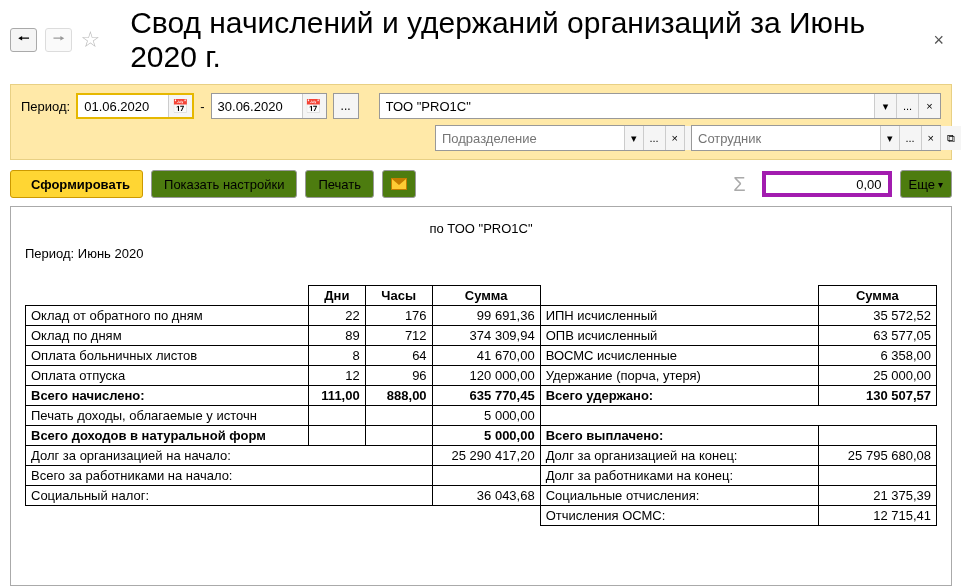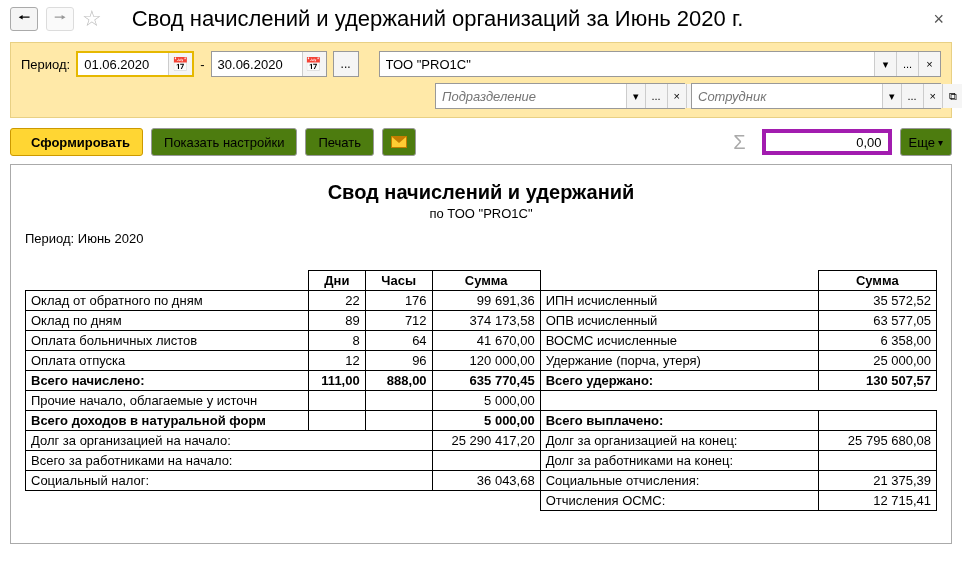--- a/index.html
+++ b/index.html
@@ -20,21 +20,21 @@
   .nav-btn {
     width: 28px; height: 24px;
     border: 1px solid #aaa;
     border-radius: 3px;
     background: #f5f5f5;
     display: flex; align-items: center; justify-content: center;
     cursor: pointer;
     font-size: 14px;
   }
   .star-icon { color: #bbb; font-size: 22px; }
-  .title-text { font-size: 22px; font-weight: 400; margin-left: 22px; }
+  .title-text { font-size: 30px; font-weight: 400; margin-left: 22px; }
   .close-x { margin-left: auto; font-size: 18px; color: #555; cursor: pointer; padding: 0 8px;}
   .filter-panel {
     background: #ffe9a8;
     border: 1px solid #e8d084;
     margin: 4px 10px 6px 10px;
     padding: 8px 10px;
   }
   .filter-row { display: flex; align-items: center; gap: 6px; margin-bottom: 6px; }
   .filter-row:last-child { margin-bottom: 0; }
   .label { font-size: 13px; }
@@ -63,21 +63,21 @@
   }
   .combo {
     display: inline-flex; align-items: center;
     border: 1px solid #999; background: #fff;
     height: 26px;
   }
   .combo-input {
     border: none; outline: none; padding: 0 6px; height: 100%;
     font-size: 13px;
   }
-  .combo-input.placeholder { color: #ef4444; font-style: italic; }
+  .combo-input.placeholder { color: #ef4444; }
   .combo .mini {
     width: 22px; height: 100%;
     border: none; border-left: 1px solid #ccc;
     background: #f5f5f5; cursor: pointer; font-size: 11px;
     display:flex;align-items:center;justify-content:center;
   }
   .toolbar {
     display: flex; align-items: center; gap: 8px;
     padding: 4px 10px 8px 10px;
   }
@@ -201,21 +201,20 @@
   <span class="sigma">Σ</span>
   <input class="sum-box" value="0,00" style="">
   <button class="btn" style="padding:0 8px">
       <span>Еще</span> 
       <span style="font-size:10px;margin-left:3px">▾</span>
     </button>
 </div>
 
 <div class="report-frame">
   <div class="report-inner">
-    <div class="rpt-title">Свод начислений и удержаний</div>
     <div class="rpt-sub">по ТОО "PRO1C"</div>
     <div class="rpt-period">Период: Июнь 2020</div>
 
     <table class="rpt">
       <tbody>
           <tr>
         <th class="w-label noborder" style="border-bottom:1px solid #000;border-right:1px solid #000"></th>
         <th class="w-dni">Дни</th>
         <th class="w-chasy">Часы</th>
         <th class="w-sum">Сумма</th>
@@ -228,21 +227,21 @@
         <td class="num">22</td>
         <td class="num">176</td>
         <td class="num">99 691,36</td>
         <td>ИПН исчисленный</td>
         <td class="num">35 572,52</td>
       </tr>
       <tr>
         <td>Оклад по дням</td>
         <td class="num">89</td>
         <td class="num">712</td>
-        <td class="num">374 173,58</td>
+        <td class="num">374 309,94</td>
         <td>ОПВ исчисленный</td>
         <td class="num">63 577,05</td>
       </tr>
       <tr>
         <td>Оплата больничных листов</td>
         <td class="num">8</td>
         <td class="num">64</td>
         <td class="num">41 670,00</td>
         <td>ВОСМС исчисленные</td>
         <td class="num">6 358,00</td>
@@ -257,21 +256,21 @@
       </tr>
       <tr class="bold">
         <td>Всего начислено:</td>
         <td class="num">111,00</td>
         <td class="num">888,00</td>
         <td class="num">635 770,45</td>
         <td>Всего удержано:</td>
         <td class="num">130 507,57</td>
       </tr>
       <tr>
-        <td>Прочие начало, облагаемые у источн</td>
+        <td>Печать доходы, облагаемые у источн</td>
         <td></td>
         <td></td>
         <td class="num">5 000,00</td>
         <td class="noborder" style="border-left:1px solid #000;border-right:1px solid #000"></td>
         <td class="noborder" style="border-right:1px solid #000"></td>
       </tr>
       <tr>
         <td class="bold">Всего доходов в натуральной форм</td>
         <td></td>
         <td></td>

